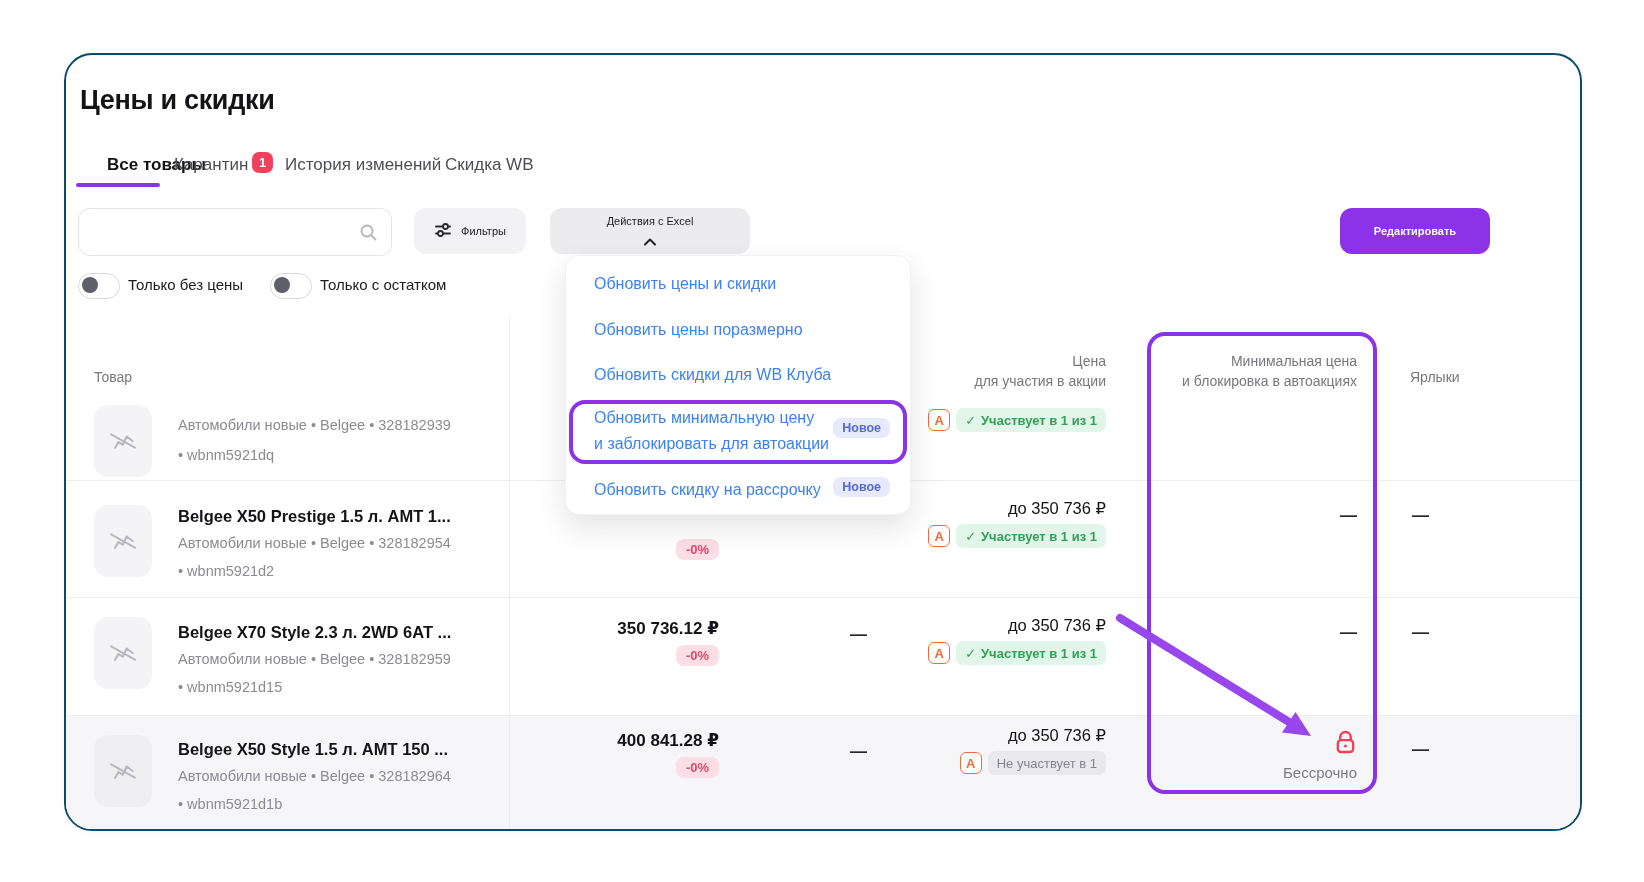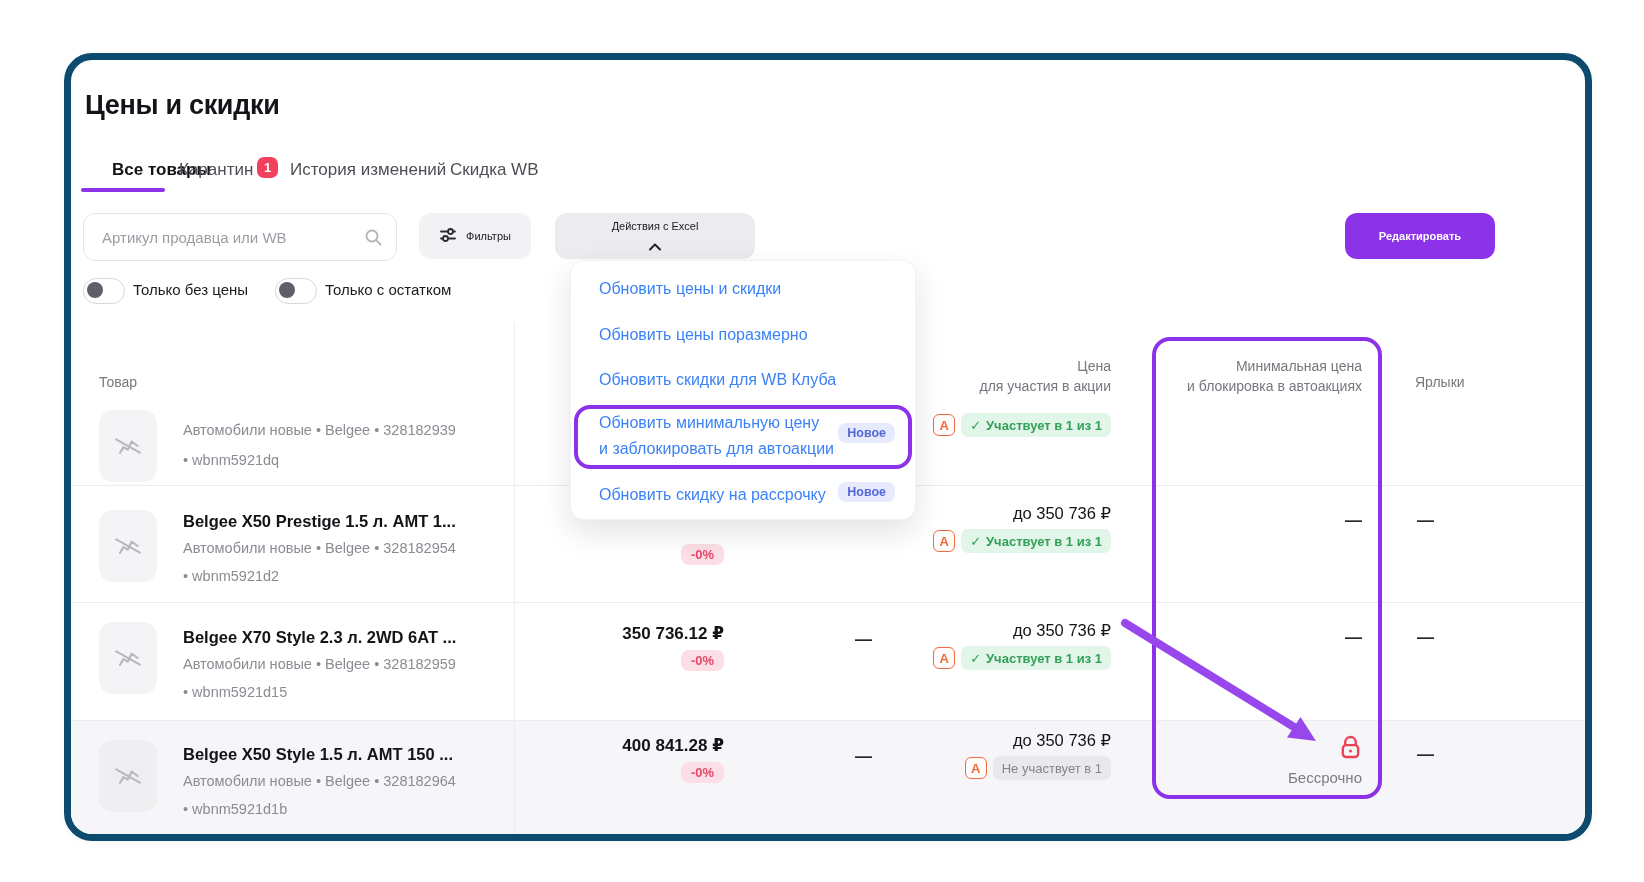--- a/index.html
+++ b/index.html
@@ -1,19 +1,19 @@
 <!DOCTYPE html>
 <html><head>
 <meta charset="utf-8">
 <style>
   html,body{margin:0;padding:0;background:#fff;}
   body{width:1644px;height:882px;font-family:"Liberation Sans","DejaVu Sans",sans-serif;color:#131318;}
   .stage{position:relative;width:1644px;height:882px;overflow:hidden;background:#fff;}
   .card{position:absolute;left:64px;top:53px;width:1514px;height:774px;background:#fff;
-        border:7px solid #0c4a6e;border-radius:28px;box-shadow:0 2px 10px rgba(20,20,30,.03);overflow:hidden;}
+        border:2px solid #0c4a6e;border-radius:28px;box-shadow:0 2px 10px rgba(20,20,30,.03);overflow:hidden;}
   .abs{position:absolute;}
 
   
   .page-title{left:14px;top:30px;font-size:27px;font-weight:bold;letter-spacing:-.3px;color:#131318;}
   .tab{top:100px;font-size:17px;color:#4e4e56;cursor:pointer;white-space:nowrap;}
   .tab.active{font-weight:bold;color:#131318;margin-left:31px;}
   .tab-0{left:10px}.tab-1{left:108px}.tab-2{left:219px}.tab-3{left:379px}
   .count-badge{left:186px;top:97px;width:21px;height:21px;border-radius:7px;background:#f4405f;color:#fff;
         font-size:13px;font-weight:bold;display:flex;align-items:center;justify-content:center;}
   .tab-underline{left:10px;top:128px;width:84px;height:4px;border-radius:2px;background:#8c33ea;}
@@ -104,21 +104,20 @@
     <div class="abs page-title">Цены и скидки</div>
 
     <div class="abs tab tab-0 active">Все товары</div>
     <div class="abs tab tab-1">Карантин</div>
     <div class="abs count-badge">1</div>
     <div class="abs tab tab-2">История изменений</div>
     <div class="abs tab tab-3">Скидка WB</div>
     <div class="abs tab-underline"></div>
 
     <div class="abs search-box">
-      <input placeholder="Артикул продавца или WB" style="">
       <span class="search-ic">
         <svg width="18" height="18" viewBox="0 0 18 18" fill="none" stroke="#b3b3bc" stroke-width="1.8" stroke-linecap="round">
           <circle cx="8" cy="8" r="5.5"></circle>
             <line x1="12.3" y1="12.3" x2="16.5" y2="16.5"></line>
         </svg>
       </span>
     </div>
 
     <div class="abs btn btn-filters">
       <span>

